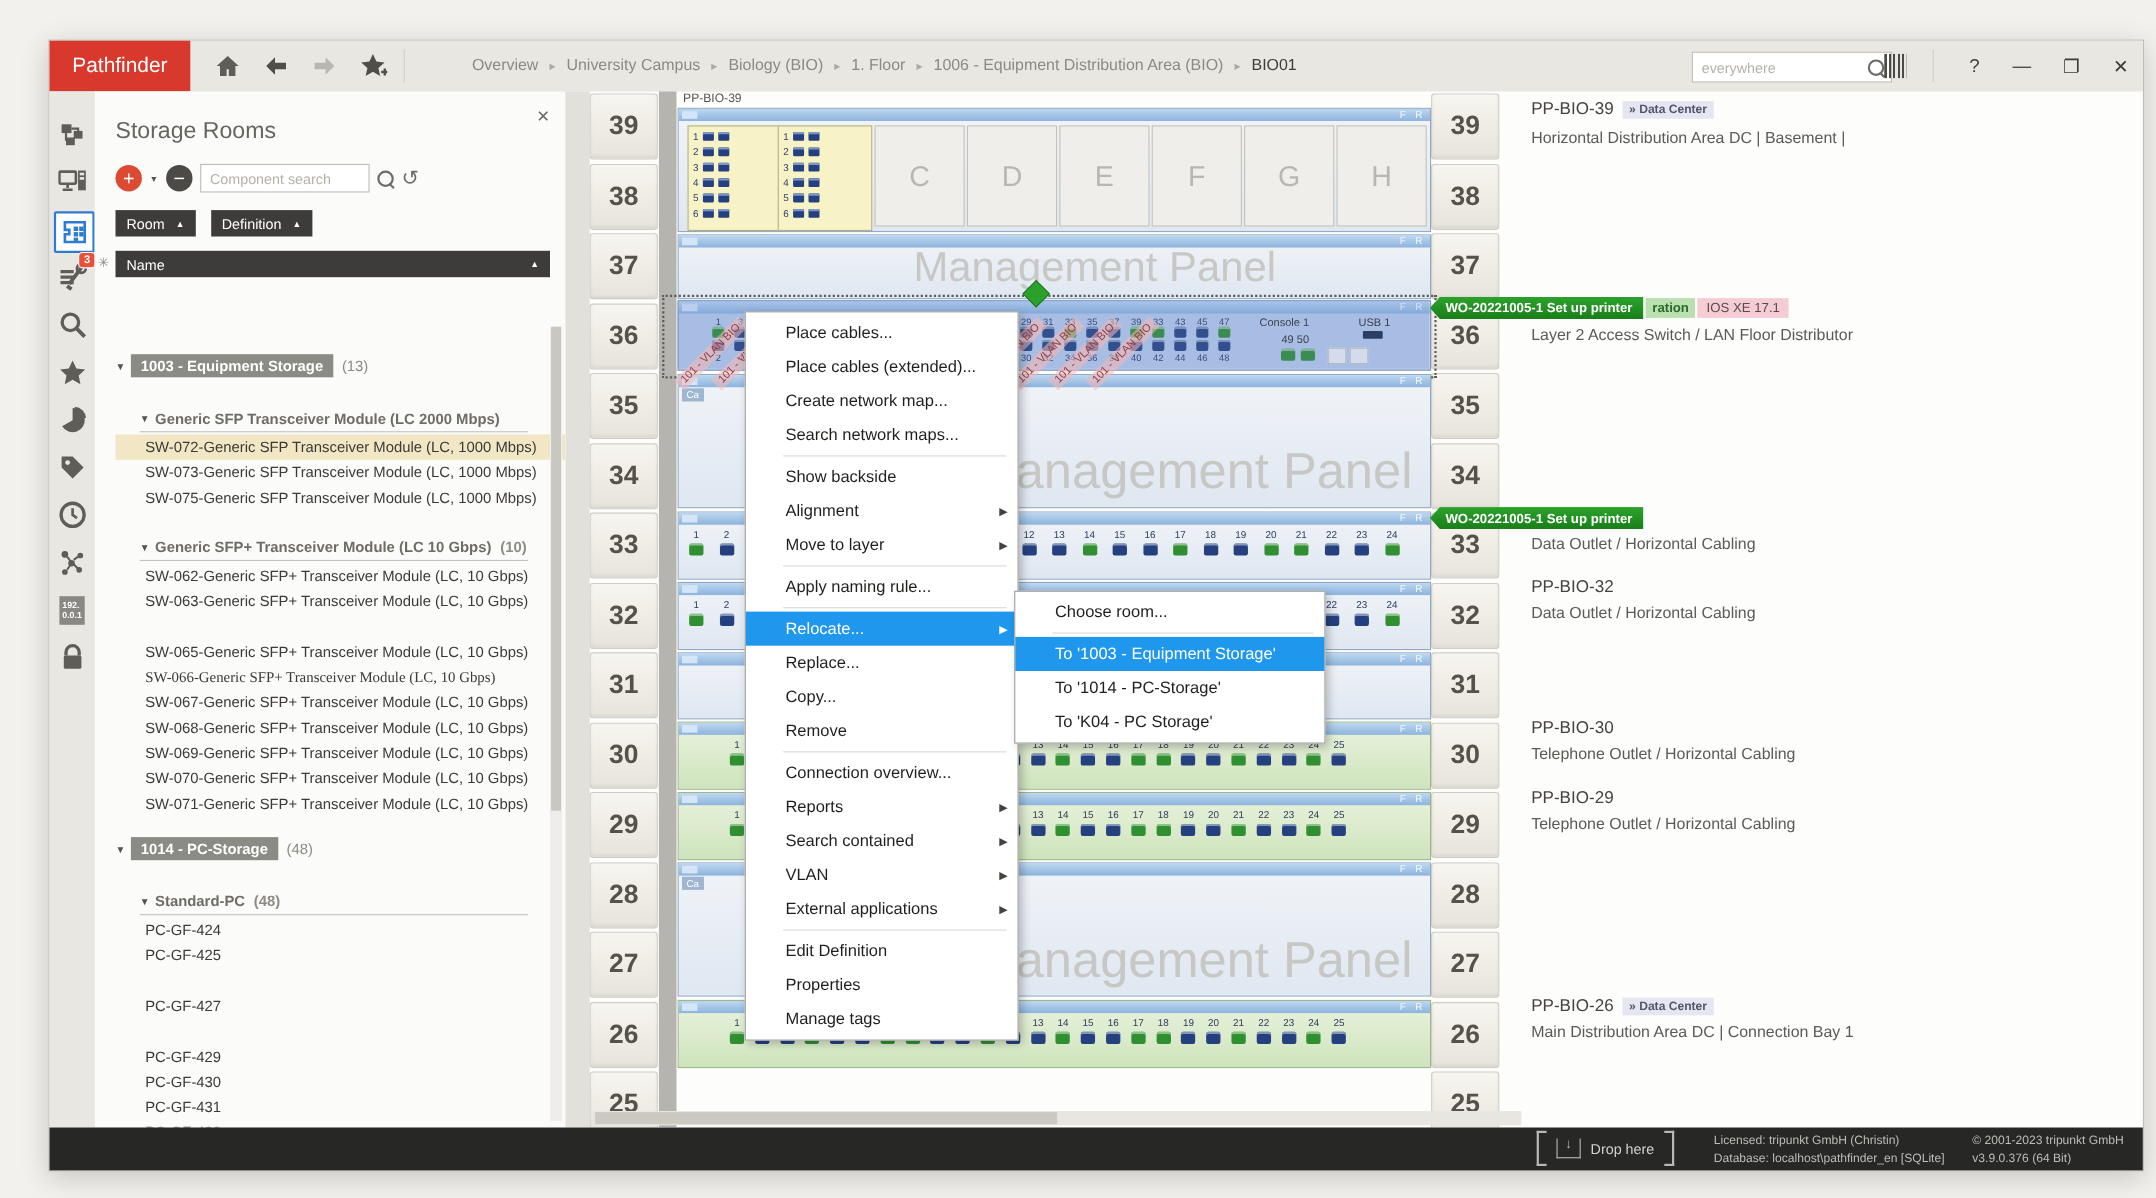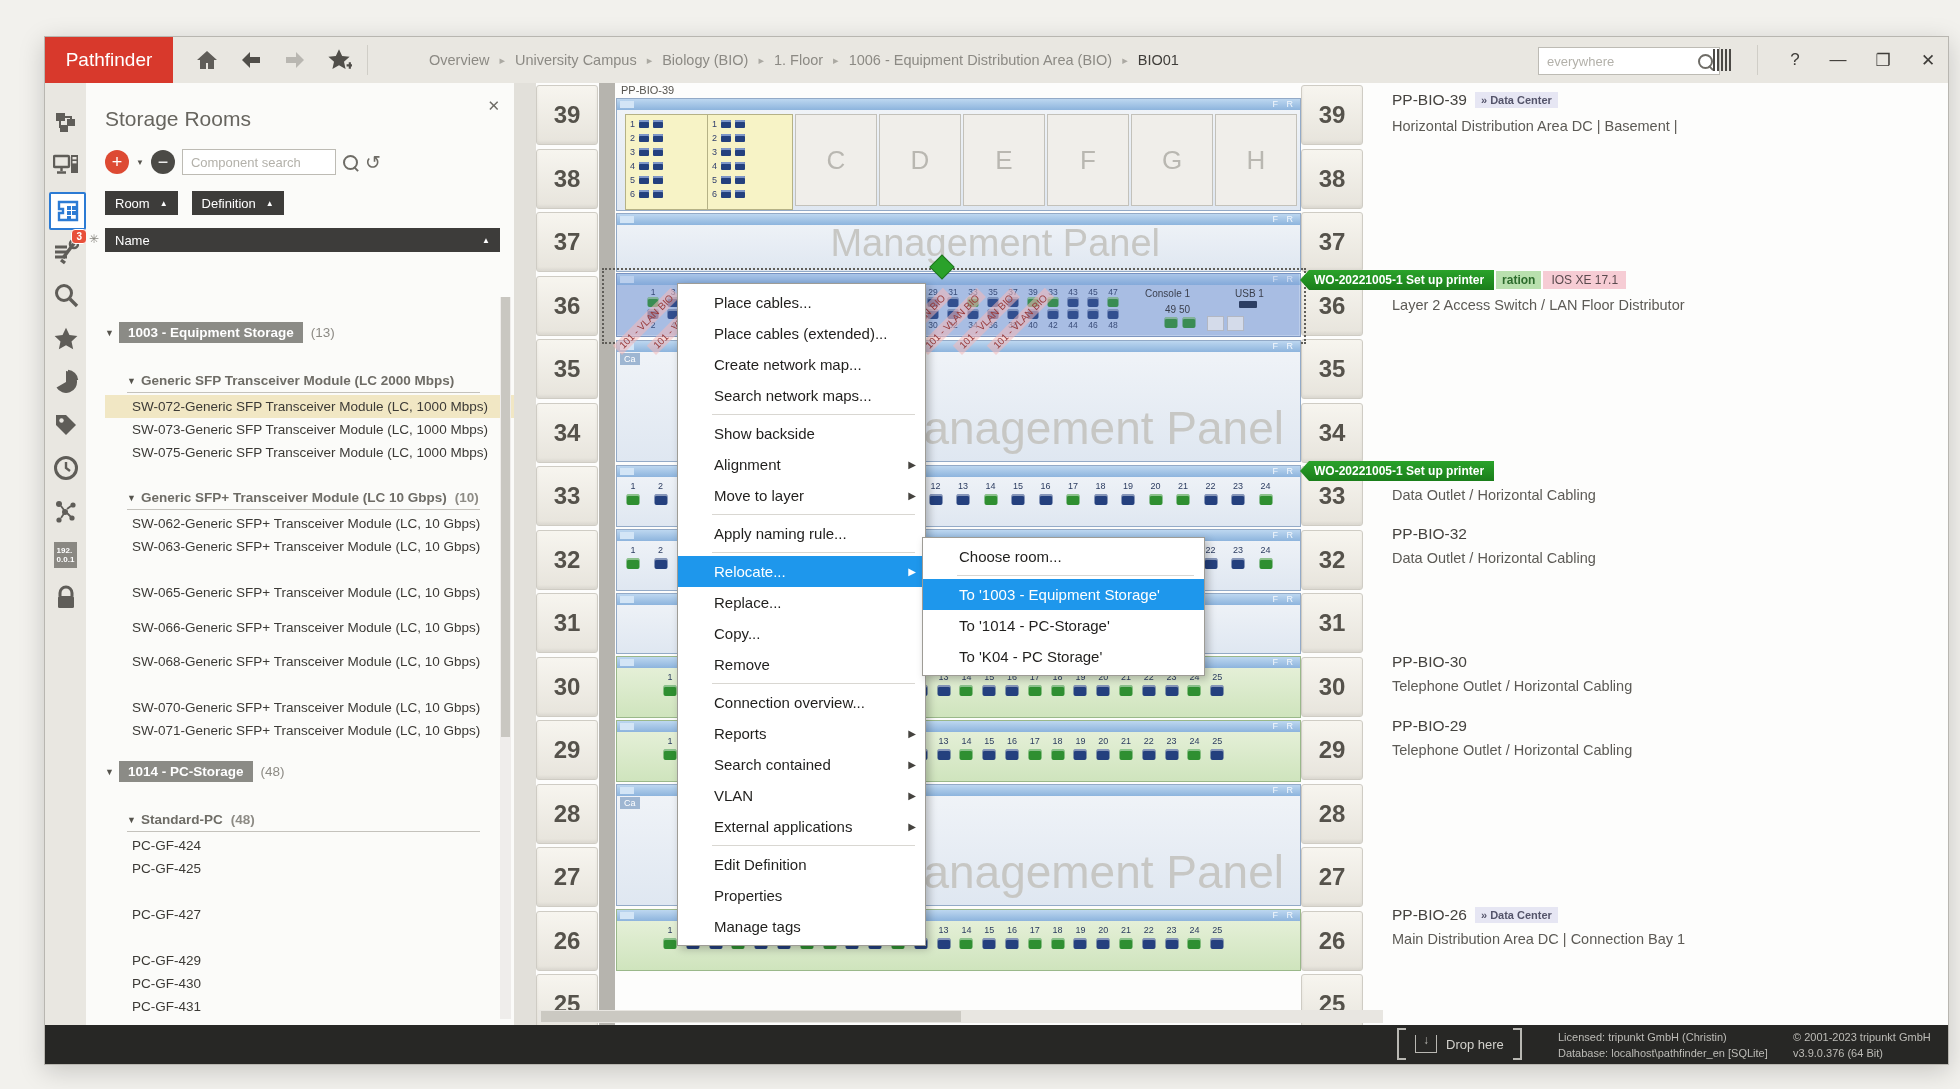--- a/index.html
+++ b/index.html
@@ -325,25 +325,31 @@
           </div>
           <div class="trow item" style="top: 429px;">
             <span>SW-062-Generic SFP+ Transceiver Module (LC, 10 Gbps)</span>
           </div>
           <div class="trow item" style="top: 452px;">
             <span>SW-063-Generic SFP+ Transceiver Module (LC, 10 Gbps)</span>
           </div>
           <div class="trow item" style="top: 498px;">
             <span>SW-065-Generic SFP+ Transceiver Module (LC, 10 Gbps)</span>
           </div>
-          <div class="trow item" style="top: 533px;">
+          <div class="trow item" style="top: 521px; font-family: Liberation Serif, serif;">
             <span>SW-066-Generic SFP+ Transceiver Module (LC, 10 Gbps)</span>
+          </div>
+          <div class="trow item" style="top: 544px;">
+            <span>SW-067-Generic SFP+ Transceiver Module (LC, 10 Gbps)</span>
           </div>
           <div class="trow item" style="top: 567px;">
             <span>SW-068-Generic SFP+ Transceiver Module (LC, 10 Gbps)</span>
+          </div>
+          <div class="trow item" style="top: 590px;">
+            <span>SW-069-Generic SFP+ Transceiver Module (LC, 10 Gbps)</span>
           </div>
           <div class="trow item" style="top: 613px;">
             <span>SW-070-Generic SFP+ Transceiver Module (LC, 10 Gbps)</span>
           </div>
           <div class="trow item" style="top: 636px;">
             <span>SW-071-Generic SFP+ Transceiver Module (LC, 10 Gbps)</span>
           </div>
           <div class="trow room" style="top: 677px;">
             <span class="caret">▼</span>
             <span class="chip">1014 - PC-Storage</span>

